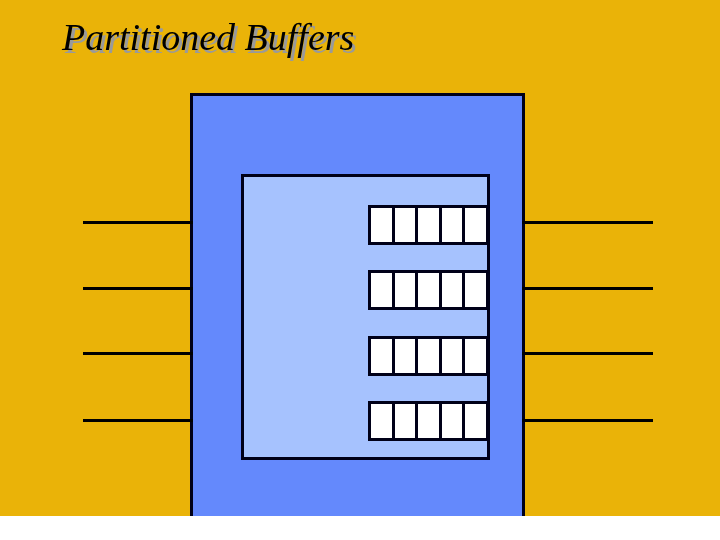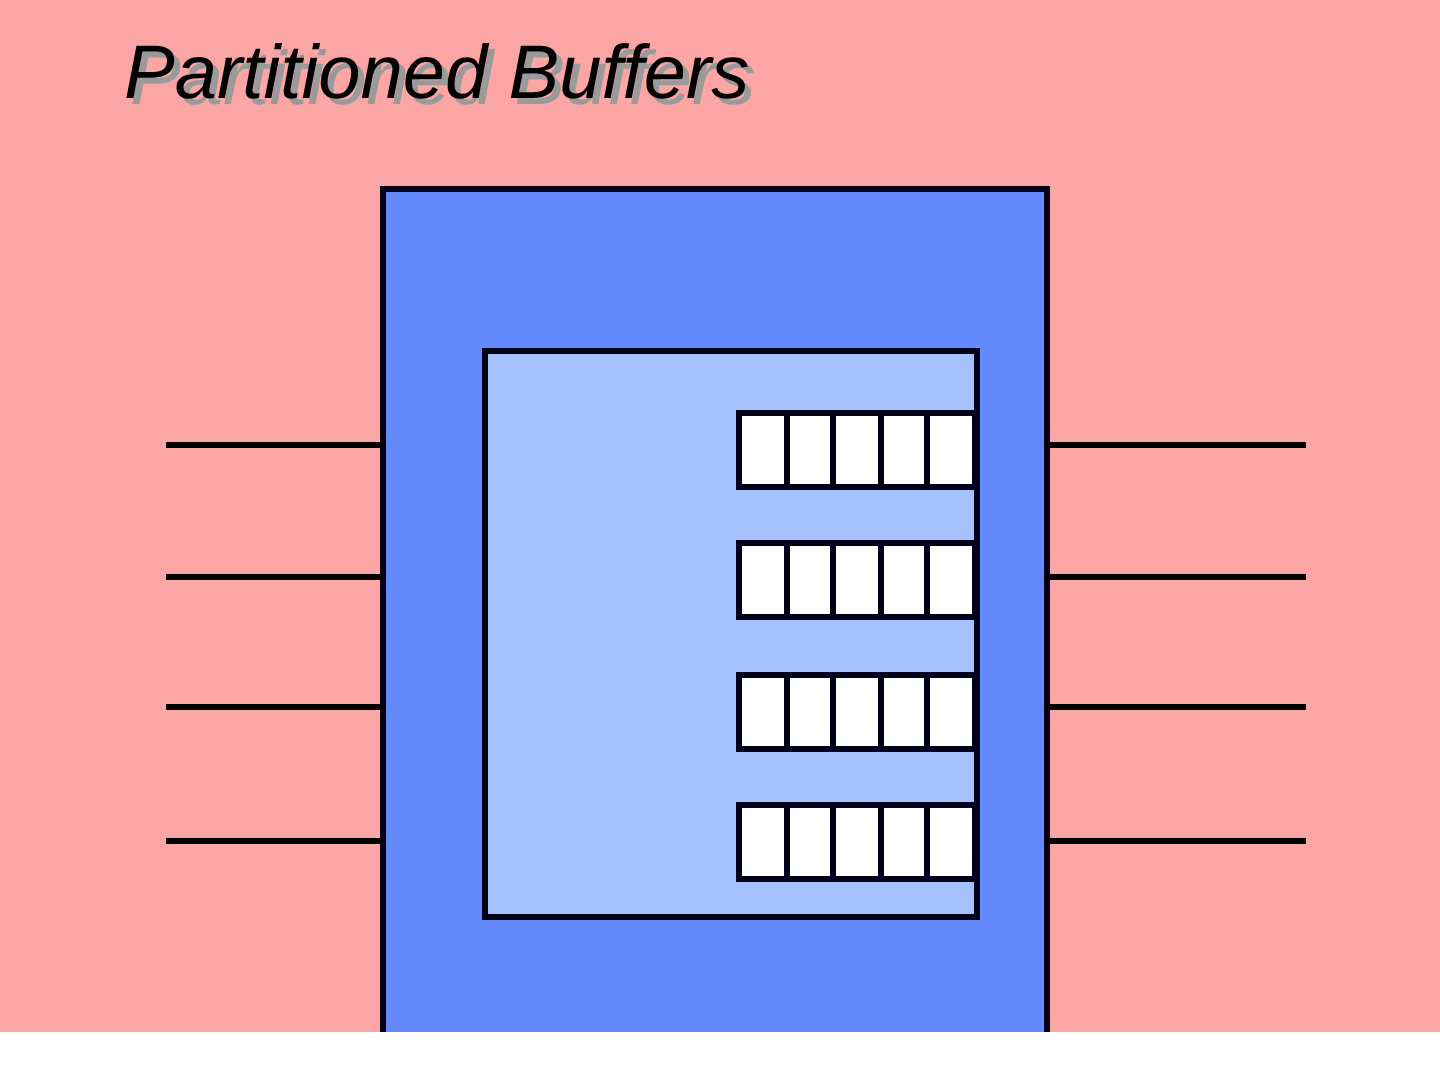--- a/index.html
+++ b/index.html
@@ -4,23 +4,23 @@
 <style>
   html, body {
     margin: 0;
     padding: 0;
     background: #ffffff;
   }
   #slide {
     position: relative;
     width: 720px;
     height: 516px;
-    background: #fca5a5;
+    background: #eab308;
     overflow: hidden;
-    font-family: Liberation Sans, sans-serif;
+    font-family: Liberation Serif, serif;
   }
 
   
   #slide-title {
     position: absolute;
     left: 62px;
     top: 18px;
     font-size: 38px;
     font-style: italic;
     font-weight: normal;

